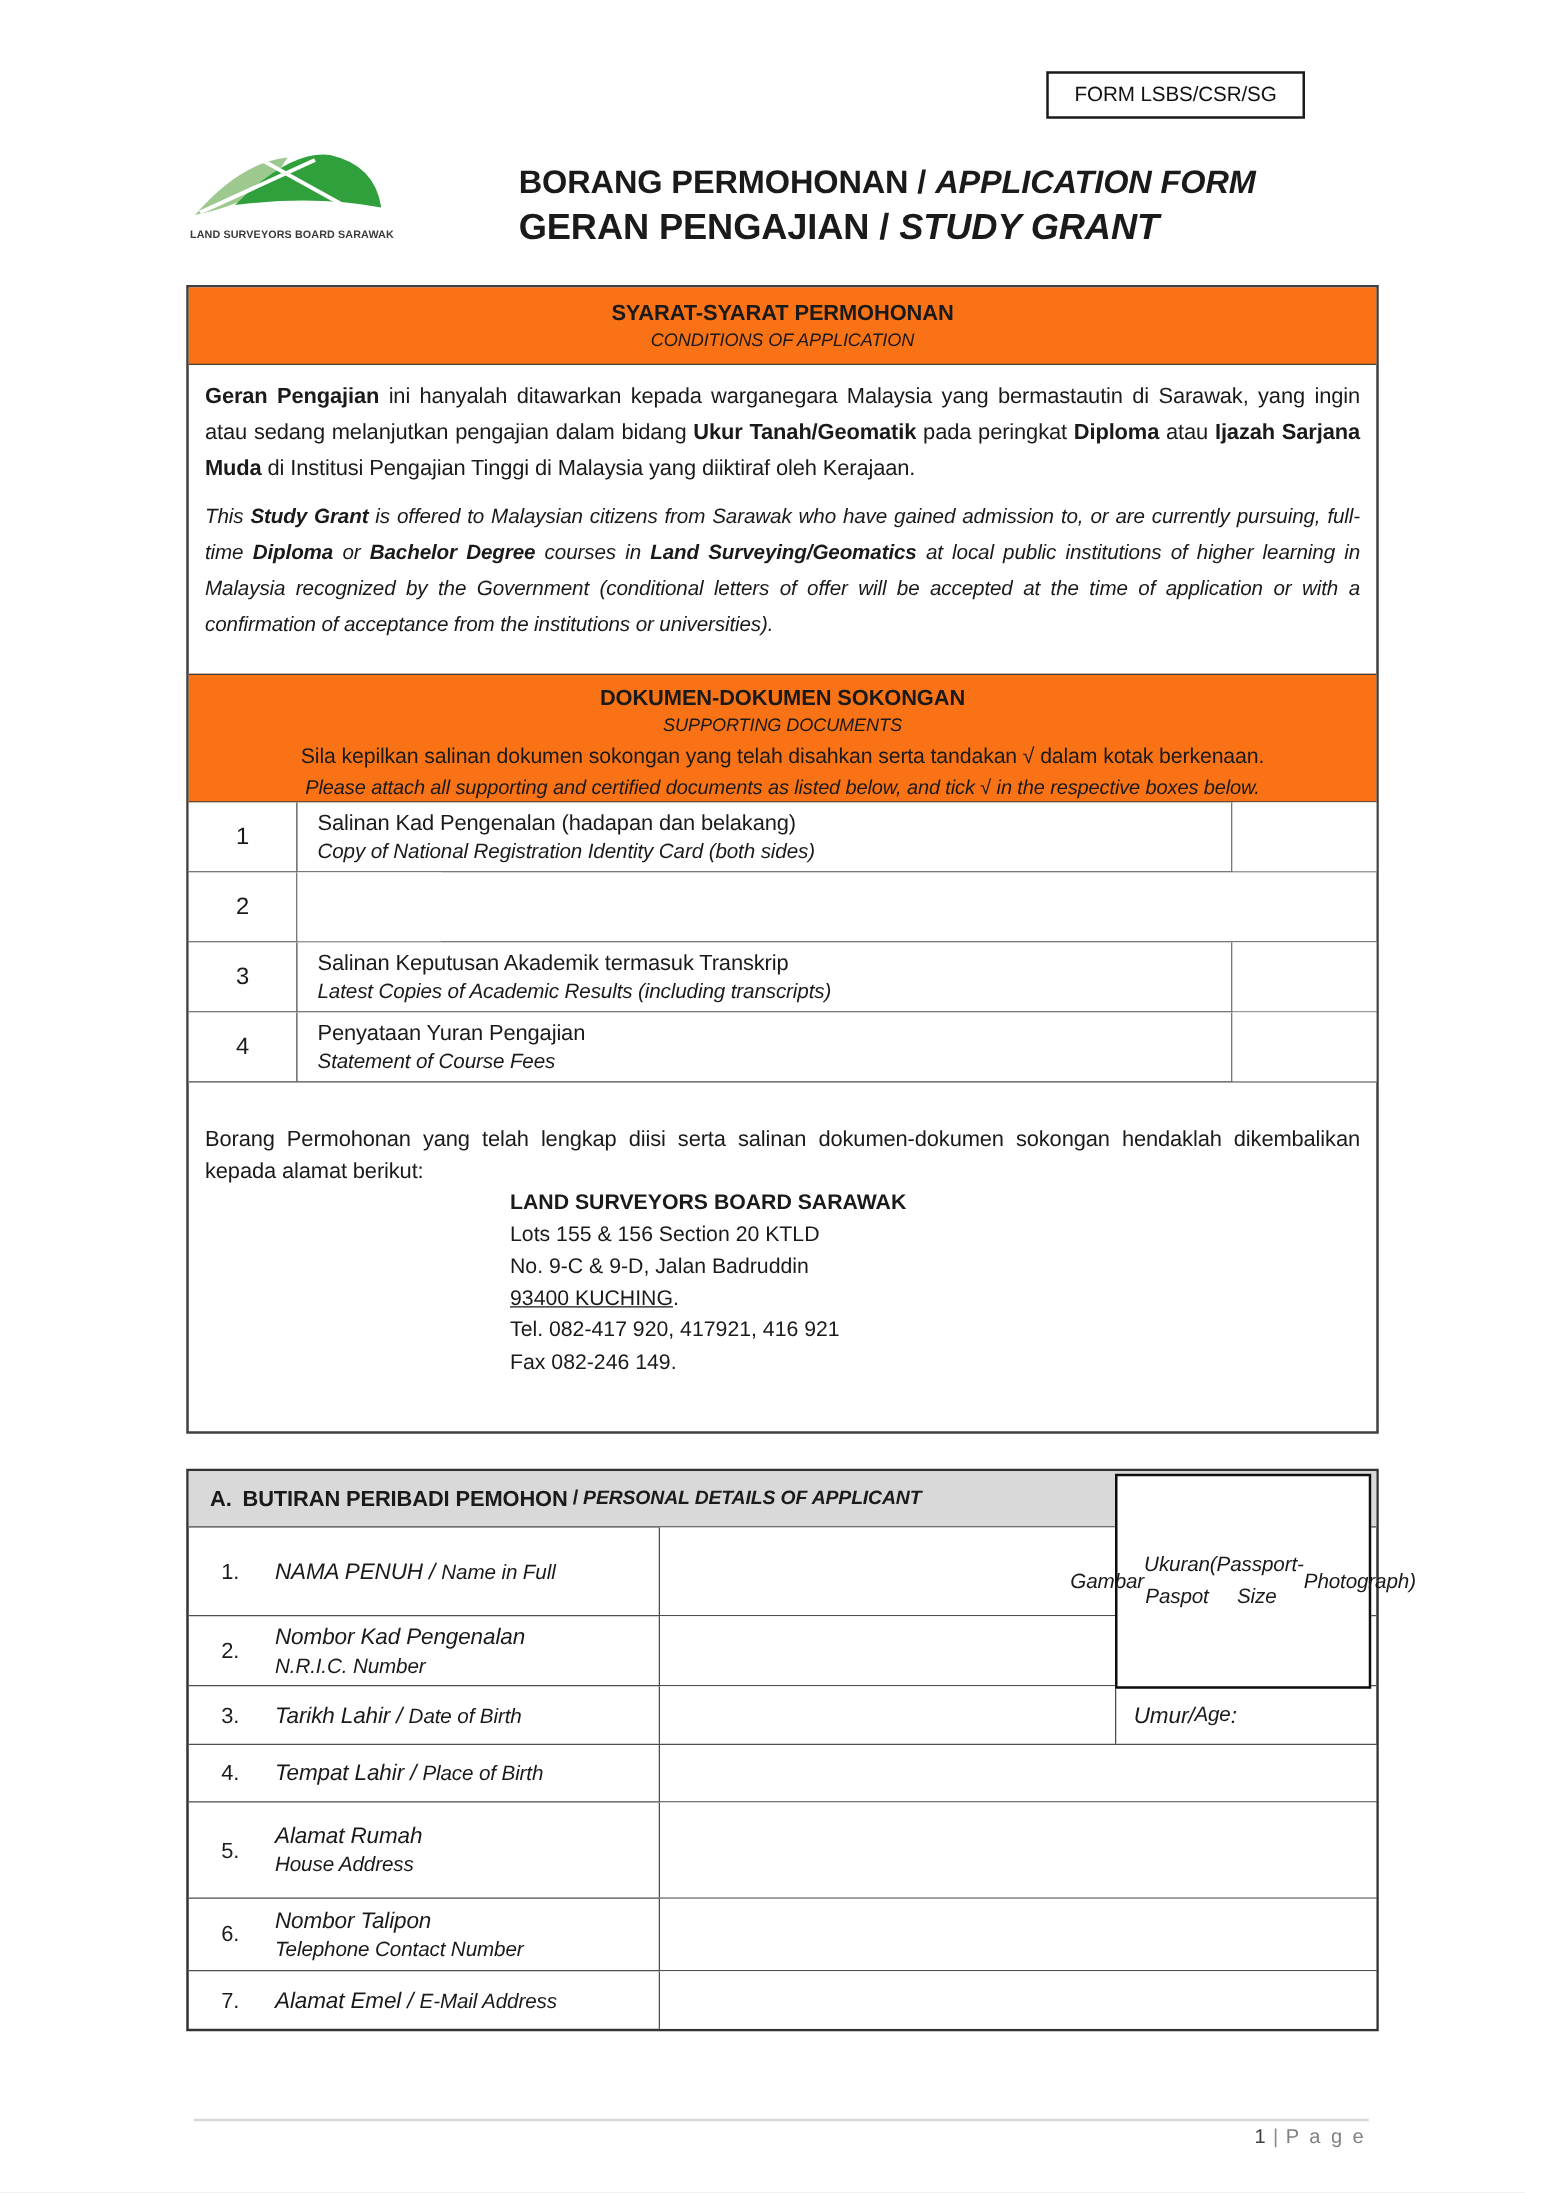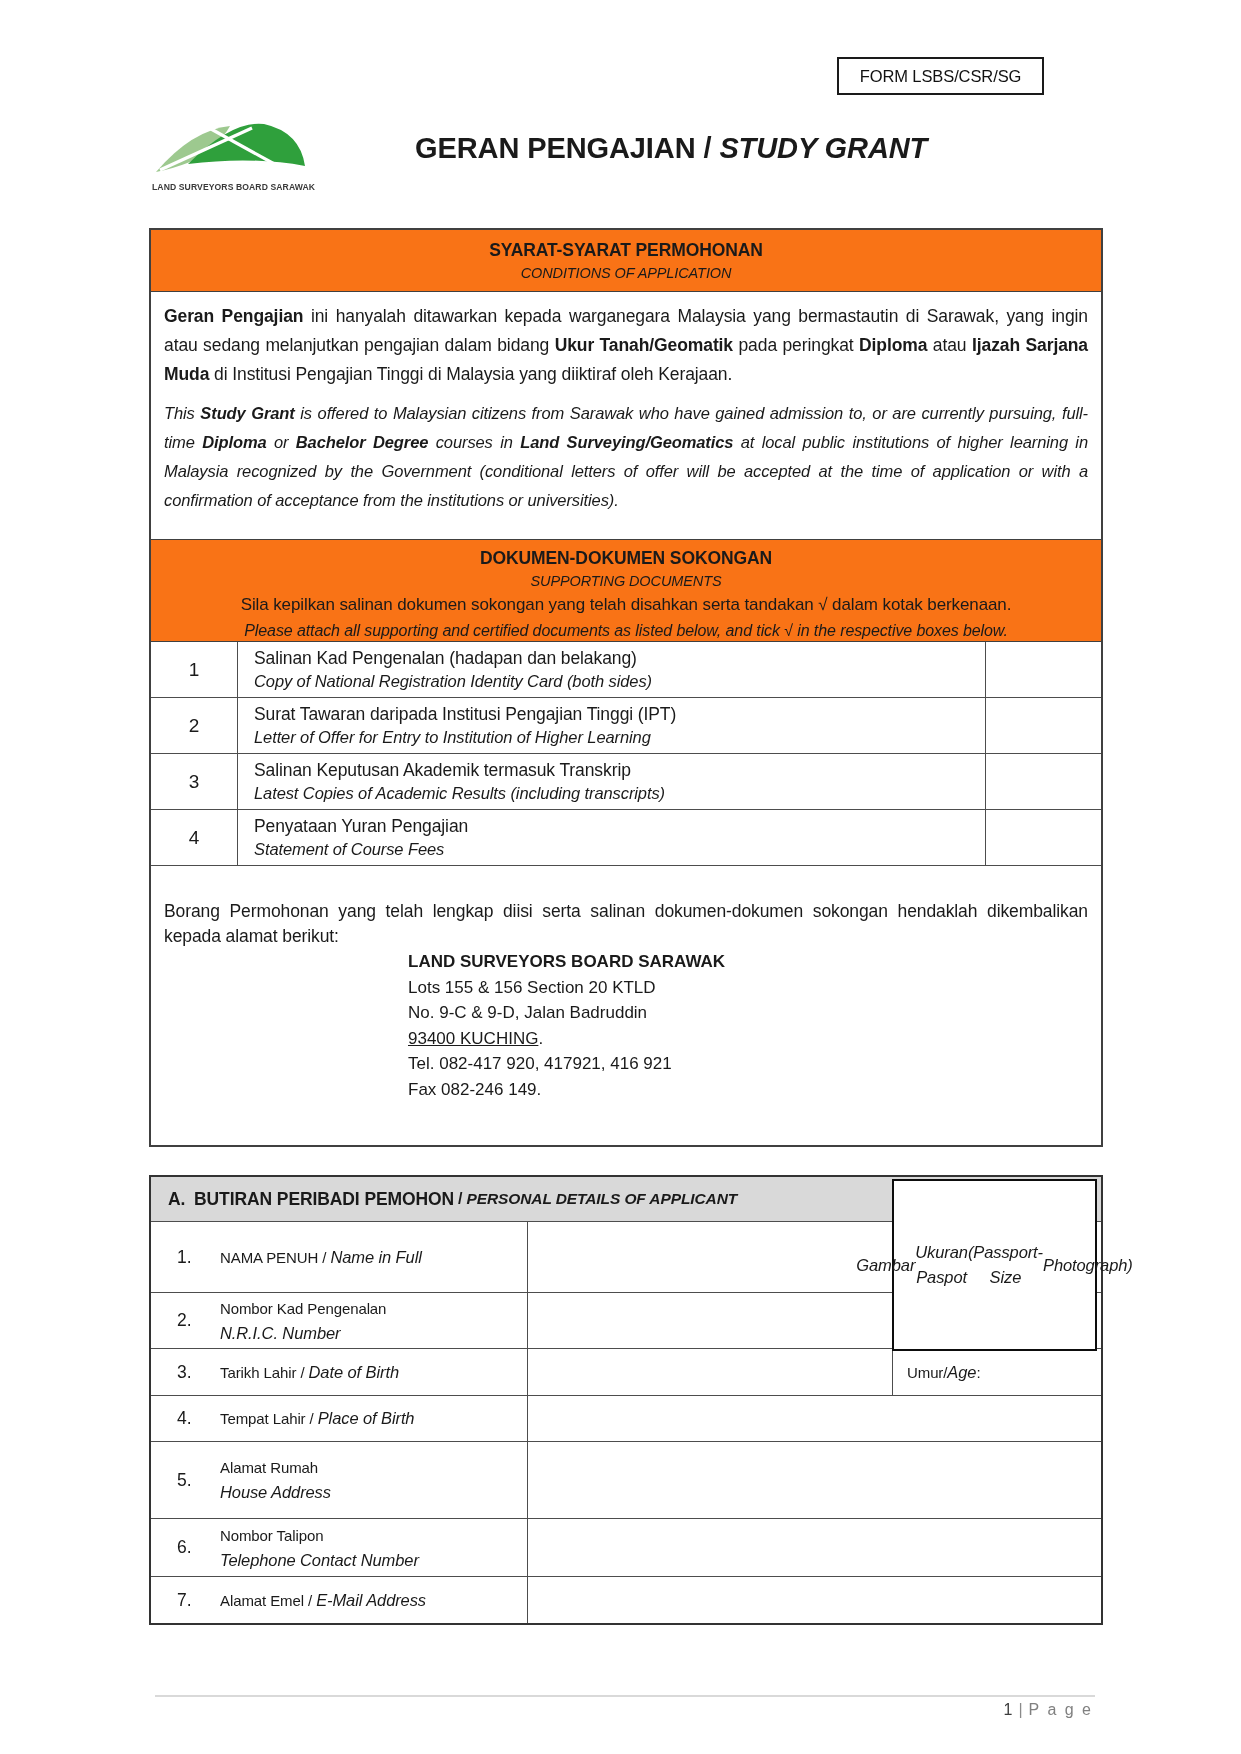--- a/index.html
+++ b/index.html
@@ -77,21 +77,21 @@
   .a-title-my { font-size:17.5px; font-weight:bold; }
   .a-title-en { font-size:15.5px; font-weight:bold; font-style:italic; }
   .a-sep { font-weight:bold; padding:0 4px; }
   .a-row { display:flex; box-sizing:border-box; border-top:1px solid #4d4d4d; }
   .a-row.first { border-top:none; }
   .a-label {
     width:377px; box-sizing:border-box; border-right:1px solid #4d4d4d;
     display:flex; align-items:center; padding-left:26px;
   }
   .a-label .num { width:43px; font-size:17.5px; flex:none; }
-  .lbl-my { font-size:15px; }
+  .lbl-my { font-size:18px;font-style:italic; }
   .lbl-en { font-size:16.5px; font-style:italic; }
   .lbl-stack { display:flex; flex-direction:column; justify-content:center; line-height:24px; }
   .a-value { width:365px; box-sizing:border-box; border-right:1px solid #4d4d4d; background:#fff; }
   .a-value.wide { flex:1; border-right:none; }
   .a-rest { flex:1; }
   .age-cell {
     flex:1; box-sizing:border-box; display:flex; align-items:center; padding-left:14px;
     font-size:17.5px;
   }
   .photo-box {
@@ -122,20 +122,23 @@
     <svg width="160" height="64" viewBox="0 0 160 64">
       <path d="M4 56 Q40 14 78 10 Q66 32 38 46 Q20 53 4 56 Z" fill="#9DC98F"></path>
       <path d="M36 48 Q80 4 112 8 Q148 16 153 50 Q100 40 36 48 Z" fill="#2FA03C"></path>
       <path d="M8 54 L100 12" stroke="#ffffff" stroke-width="3.2" fill="none"></path>
       <path d="M50 8 L126 50" stroke="#ffffff" stroke-width="3.2" fill="none"></path>
     </svg>
     <div class="logo-caption">LAND SURVEYORS BOARD SARAWAK</div>
   </div>
 
   <div class="title-block">
+    <div class="title-line1">
+      <span>BORANG PERMOHONAN</span><span> / </span><span class="title-italic">APPLICATION FORM</span>
+    </div>
     <div class="title-line2">
       <span>GERAN PENGAJIAN</span><span> / </span><span class="title-italic">STUDY GRANT</span>
     </div>
   </div>
 
   <div class="main-table">
 
     <div class="sec hdr1 peach">
       <div class="hdr-title">SYARAT-SYARAT PERMOHONAN</div>
       <div class="hdr-sub">CONDITIONS OF APPLICATION</div>
@@ -156,24 +159,20 @@
     <div class="doc-row">
       <div class="doc-no">1</div>
       <div class="doc-txt">
         <div class="doc-my">Salinan Kad Pengenalan (hadapan dan belakang)</div>
         <div class="doc-en">Copy of National Registration Identity Card (both sides)</div>
       </div>
       <div class="doc-chk"></div>
     </div>
     <div class="doc-row">
       <div class="doc-no">2</div>
-      <div class="doc-txt">
-        <div class="doc-my">Surat Tawaran daripada Institusi Pengajian Tinggi (IPT)</div>
-        <div class="doc-en">Letter of Offer for Entry to Institution of Higher Learning</div>
-      </div>
       <div class="doc-chk"></div>
     </div>
     <div class="doc-row">
       <div class="doc-no">3</div>
       <div class="doc-txt">
         <div class="doc-my">Salinan Keputusan Akademik termasuk Transkrip</div>
         <div class="doc-en">Latest Copies of Academic Results (including transcripts)</div>
       </div>
       <div class="doc-chk"></div>
     </div>

